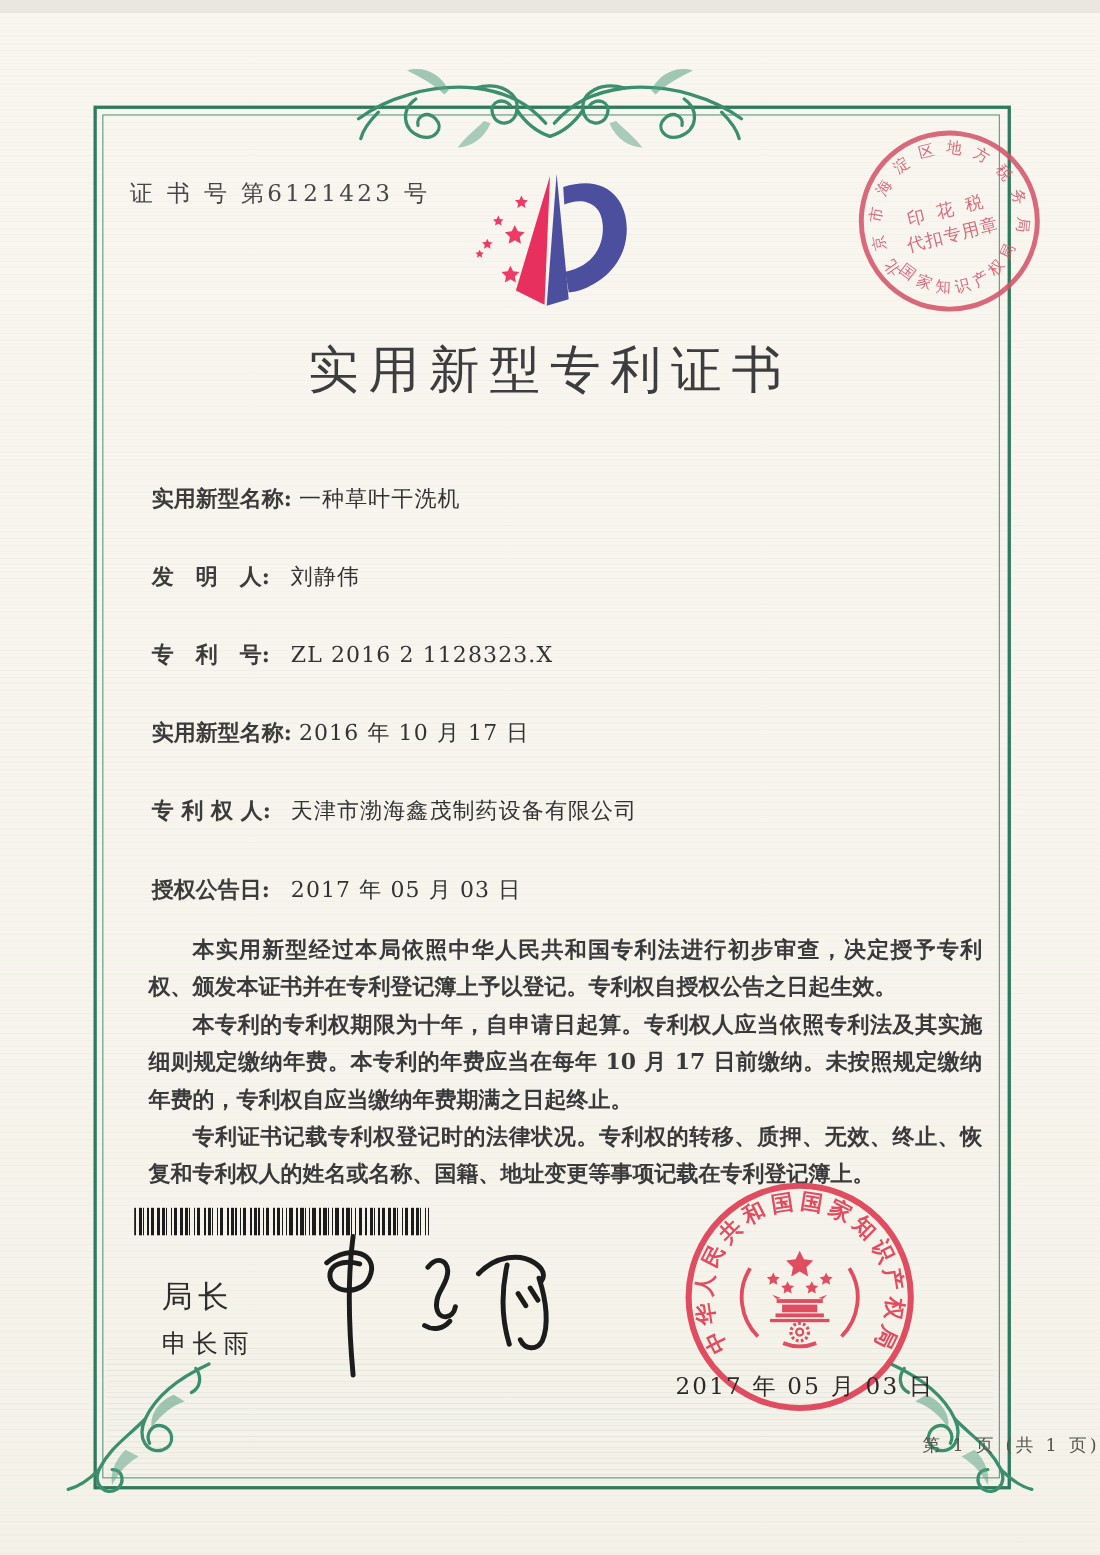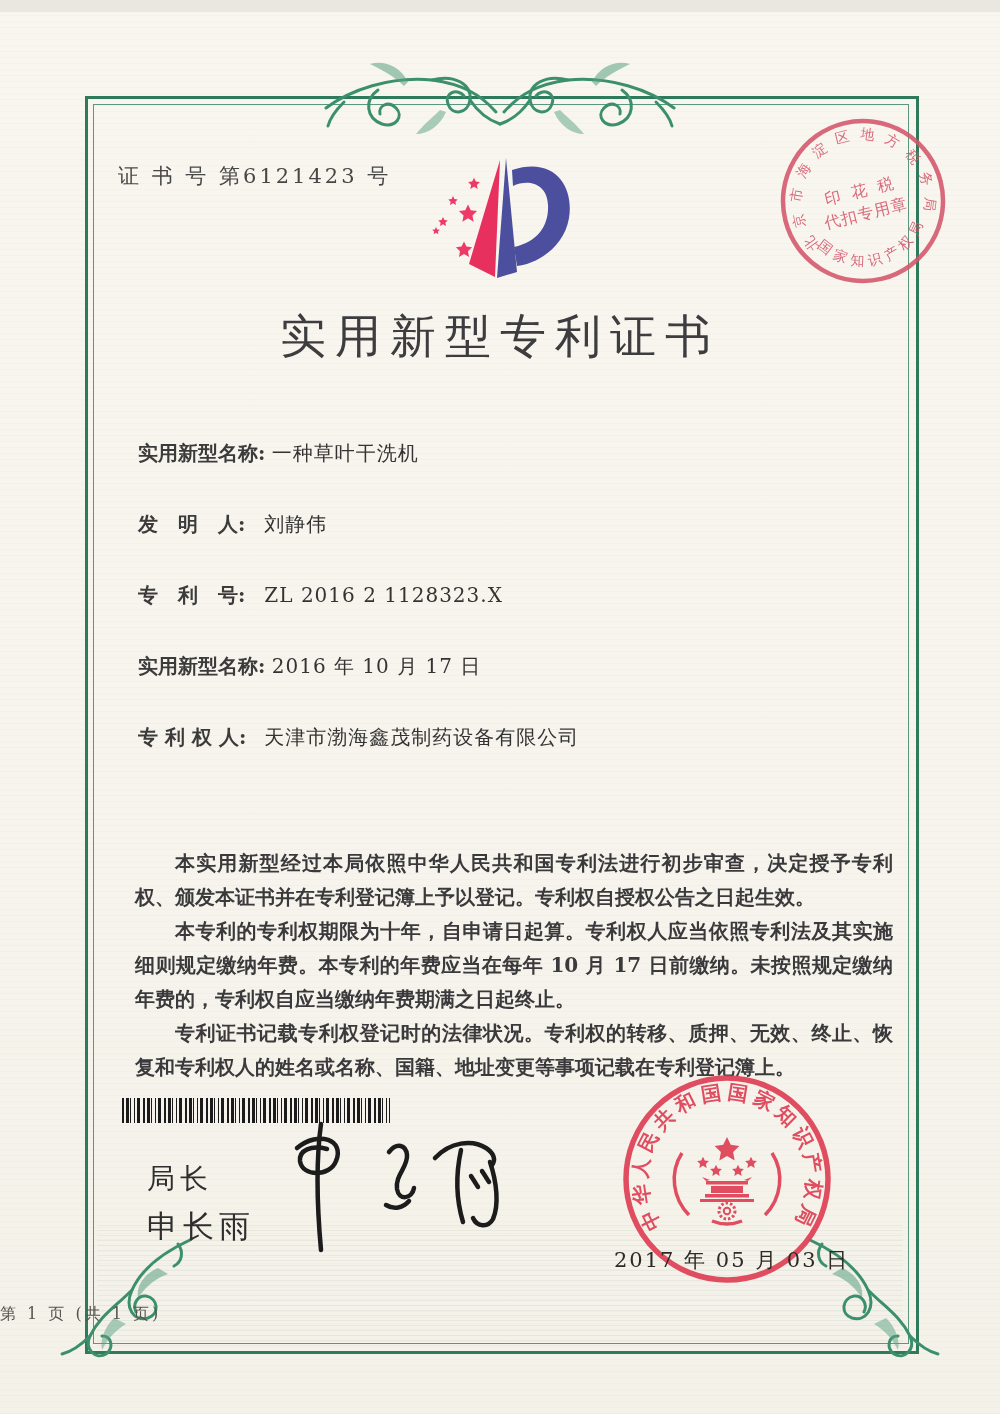--- a/index.html
+++ b/index.html
@@ -29,25 +29,25 @@
     text-align:justify;color:#3a3a3c;font-weight:bold;}
   .paras p{margin:0;text-indent:2em;}
   .barcode{position:absolute;left:122px;top:1086px;width:268px;height:25px;
     background:repeating-linear-gradient(90deg,
       #1b1b1b 0 2px,transparent 2px 4px,#1b1b1b 4px 7px,transparent 7px 8px,
       #1b1b1b 8px 9px,transparent 9px 12px,#1b1b1b 12px 13px,transparent 13px 15px,
       #1b1b1b 15px 18px,transparent 18px 21px);}
   .sig-title{position:absolute;left:147px;top:1148px;font-family:"DejaVu Sans","Liberation Sans",sans-serif;
     font-size:28px;letter-spacing:5px;color:#2e2e2e;}
   .sig-name{position:absolute;left:147px;top:1194px;font-family:"DejaVu Sans","Liberation Sans",sans-serif;
-    font-size:31px;letter-spacing:5px;color:#2e2e2e;}
+    font-size:23px;letter-spacing:5px;color:#2e2e2e;}
   .sig-script{position:absolute;left:285px;top:1104px;}
   .seal-svg{position:absolute;left:612px;top:1054px;opacity:.93;}
   .seal-date{position:absolute;left:614px;top:1234px;font-size:21px;letter-spacing:2px;color:#2c2926;z-index:5;}
-  .footer{position:absolute;left:0;top:1292px;width:100%;text-align:left;
+  .footer{position:absolute;left:0;top:1292px;width:100%;text-align:right;
     font-size:16px;letter-spacing:3px;color:#55554d;}
   .orn{position:absolute;}
   svg text{font-family:"DejaVu Serif","Liberation Serif",serif;}
 </style>
 </head>
 <body>
 
 <div class="page">
 
   <div class="frame-outer"></div>
@@ -145,20 +145,24 @@
       <span class="f-label">专　利　号:</span>
       <span class="f-value">ZL 2016 2 1128323.X</span>
     </div>
     <div class="field-row">
       <span class="f-label">实用新型名称:</span>
       <span class="f-value">2016 年 10 月 17 日</span>
     </div>
     <div class="field-row">
       <span class="f-label">专 利 权 人:</span>
       <span class="f-value">天津市渤海鑫茂制药设备有限公司</span>
+    </div>
+    <div class="field-row">
+      <span class="f-label">授权公告日:</span>
+      <span class="f-value">2017 年 05 月 03 日</span>
     </div>
   </div>
 
   <div class="paras">
     <p>本实用新型经过本局依照中华人民共和国专利法进行初步审查，决定授予专利权、颁发本证书并在专利登记簿上予以登记。专利权自授权公告之日起生效。</p>
     <p>本专利的专利权期限为十年，自申请日起算。专利权人应当依照专利法及其实施细则规定缴纳年费。本专利的年费应当在每年 10 月 17 日前缴纳。未按照规定缴纳年费的，专利权自应当缴纳年费期满之日起终止。</p>
     <p>专利证书记载专利权登记时的法律状况。专利权的转移、质押、无效、终止、恢复和专利权人的姓名或名称、国籍、地址变更等事项记载在专利登记簿上。</p>
   </div>
 
   <div class="barcode"></div>

